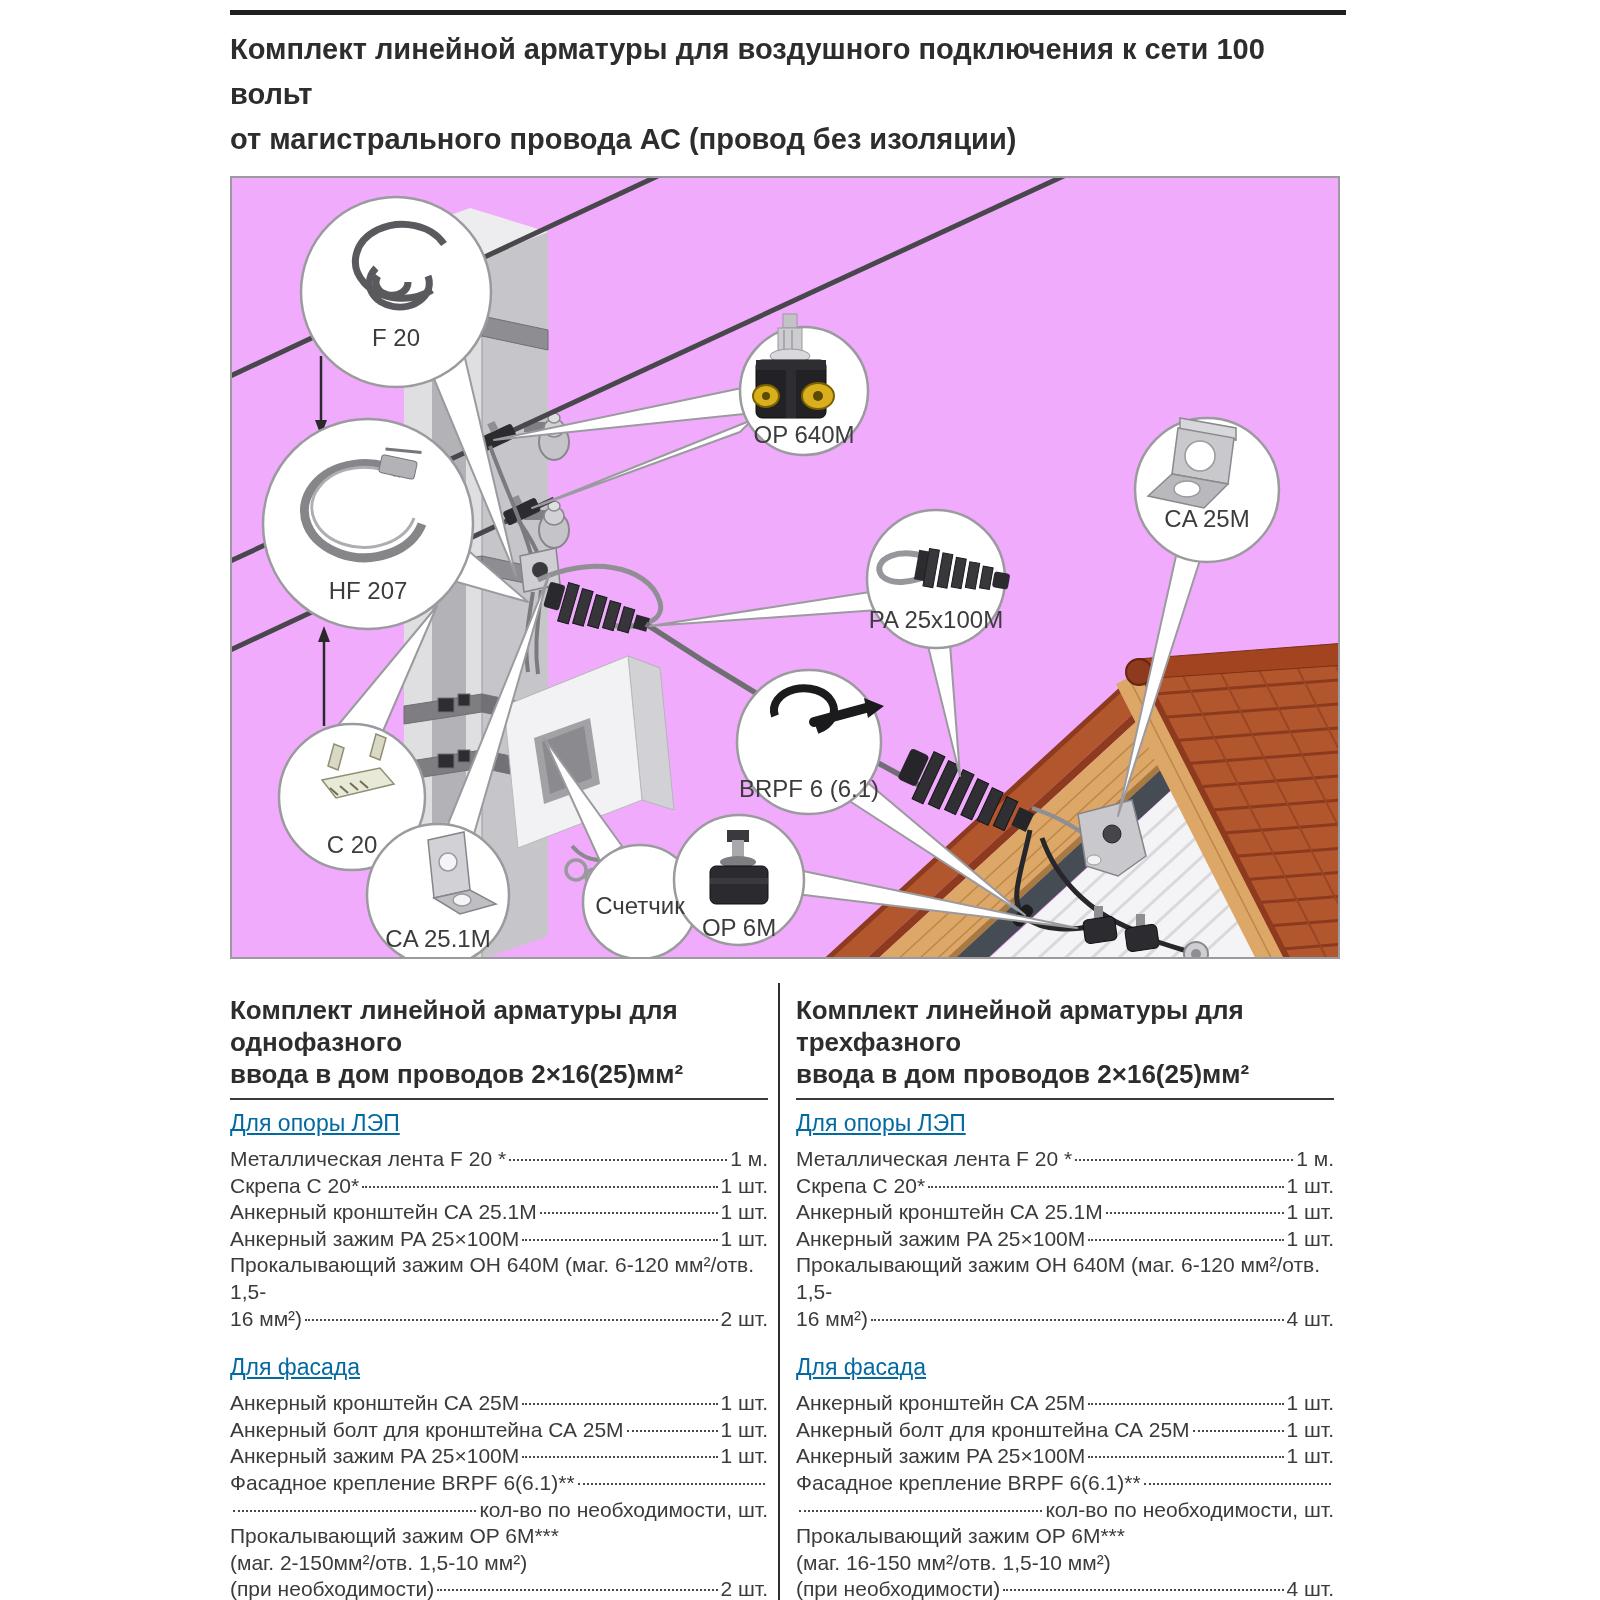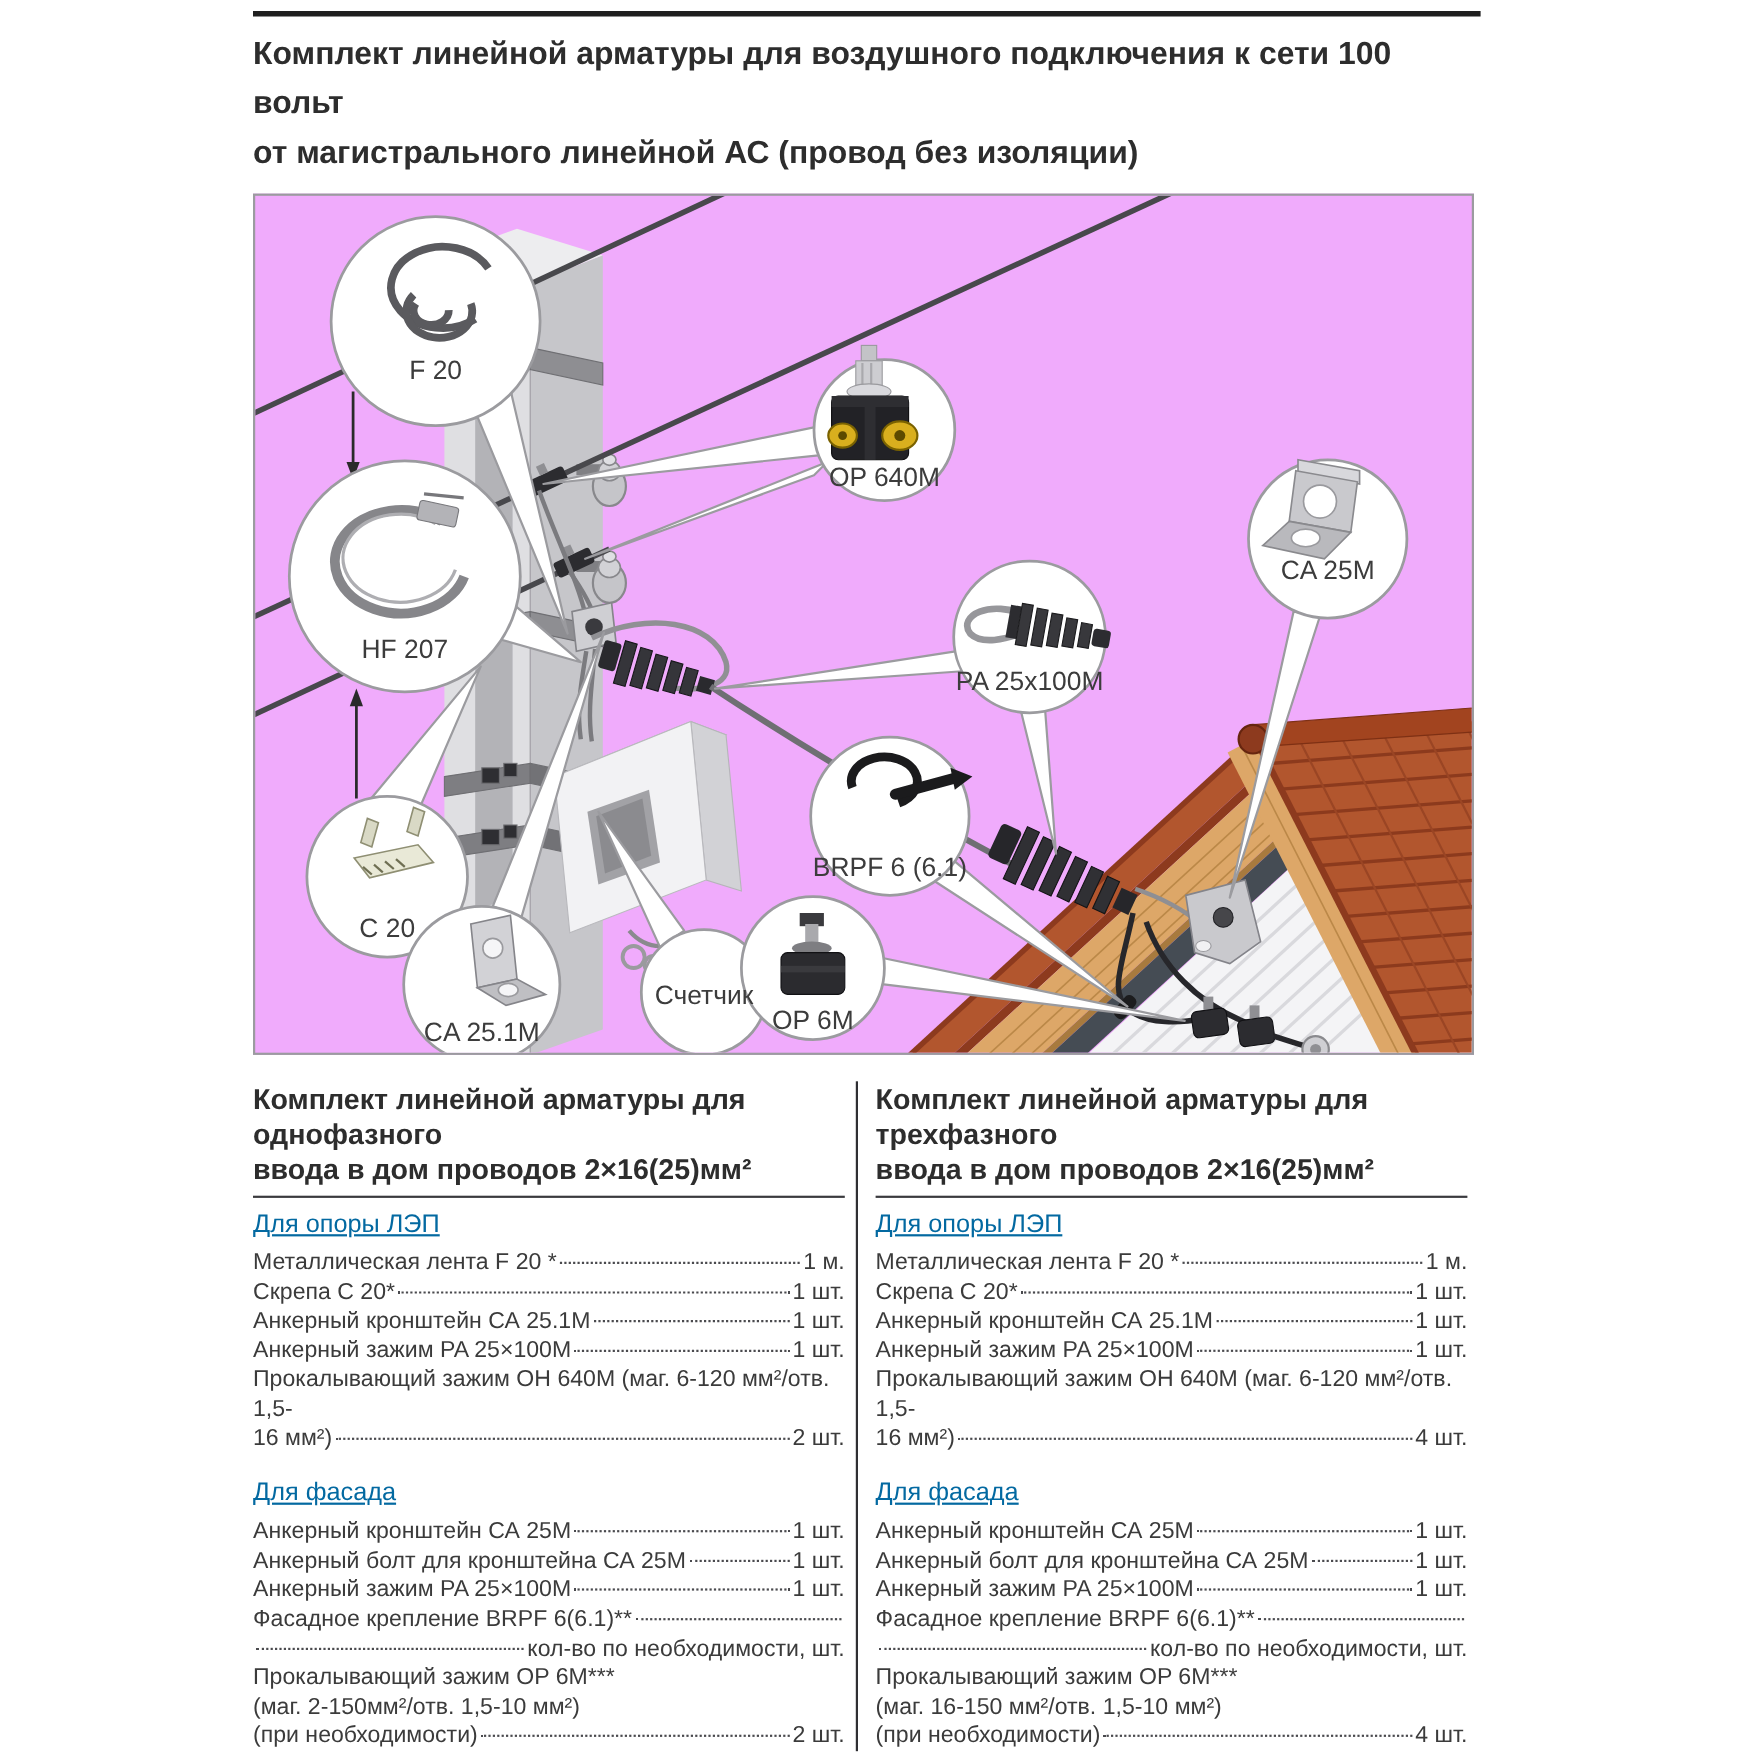--- a/index.html
+++ b/index.html
@@ -18,37 +18,37 @@
   .lbl-schetchik{left:408px;top:728px;}
   .lbl-op6m{left:507px;top:750px;}
   .lbl-brpf{left:577px;top:611px;}
   .lbl-pa25x100m{left:704px;top:442px;}
   .lbl-op640m{left:572px;top:257px;}
   .lbl-ca25m{left:975px;top:341px;}
   
   .kits{display:flex;margin-top:24px;}
   .kit{width:548px;box-sizing:border-box;padding-right:10px;}
   .kit.right{border-left:2px solid #2f2f33;padding-left:16px;padding-right:0;width:556px;}
-  .kit-title{font-size:26px;line-height:32px;font-weight:bold;color:#2d2d2d;}
+  .kit-title{font-size:26px;line-height:32px;font-weight:bold;color:#2d2d2d;margin-top:11px;}
   .kit-rule{border-top:2px solid #3a3a3e;margin:8px 0 10px 0;}
   .sec-heading{font-size:23px;color:#0369a1;text-decoration:underline;margin:10px 0 9px 0;}
   .sec-heading.gap{margin-top:22px;}
   .row{display:flex;align-items:baseline;font-size:21px;line-height:26.6px;}
   .row .t{white-space:pre-wrap;}
   .row .dots{flex:1 1 auto;min-width:10px;border-bottom:2.6px dotted #4a4a4e;transform:translateY(-5px);margin:0 3px;}
   .row .v{white-space:nowrap;}
 </style>
 </head>
 <body>
 
 <div class="wrap">
   <div class="top-rule"></div>
   <div class="page-title">
     <div>Комплект линейной арматуры для воздушного подключения к сети 100 вольт</div>
-    <div>от магистрального линейной АС (провод без изоляции)</div>
+    <div>от магистрального провода АС (провод без изоляции)</div>
   </div>
 
   <div class="diagram">
     <svg width="1106" height="779" viewBox="0 0 1106 779">
       <defs>
         <clipPath id="corrClip">
             <polygon points="982,573 660,870 680,900 1120,900 1120,700"></polygon>
           </clipPath>
         <clipPath id="tileClip">
             <polygon points="909,493 1114,477 1114,784 1057,784"></polygon>

